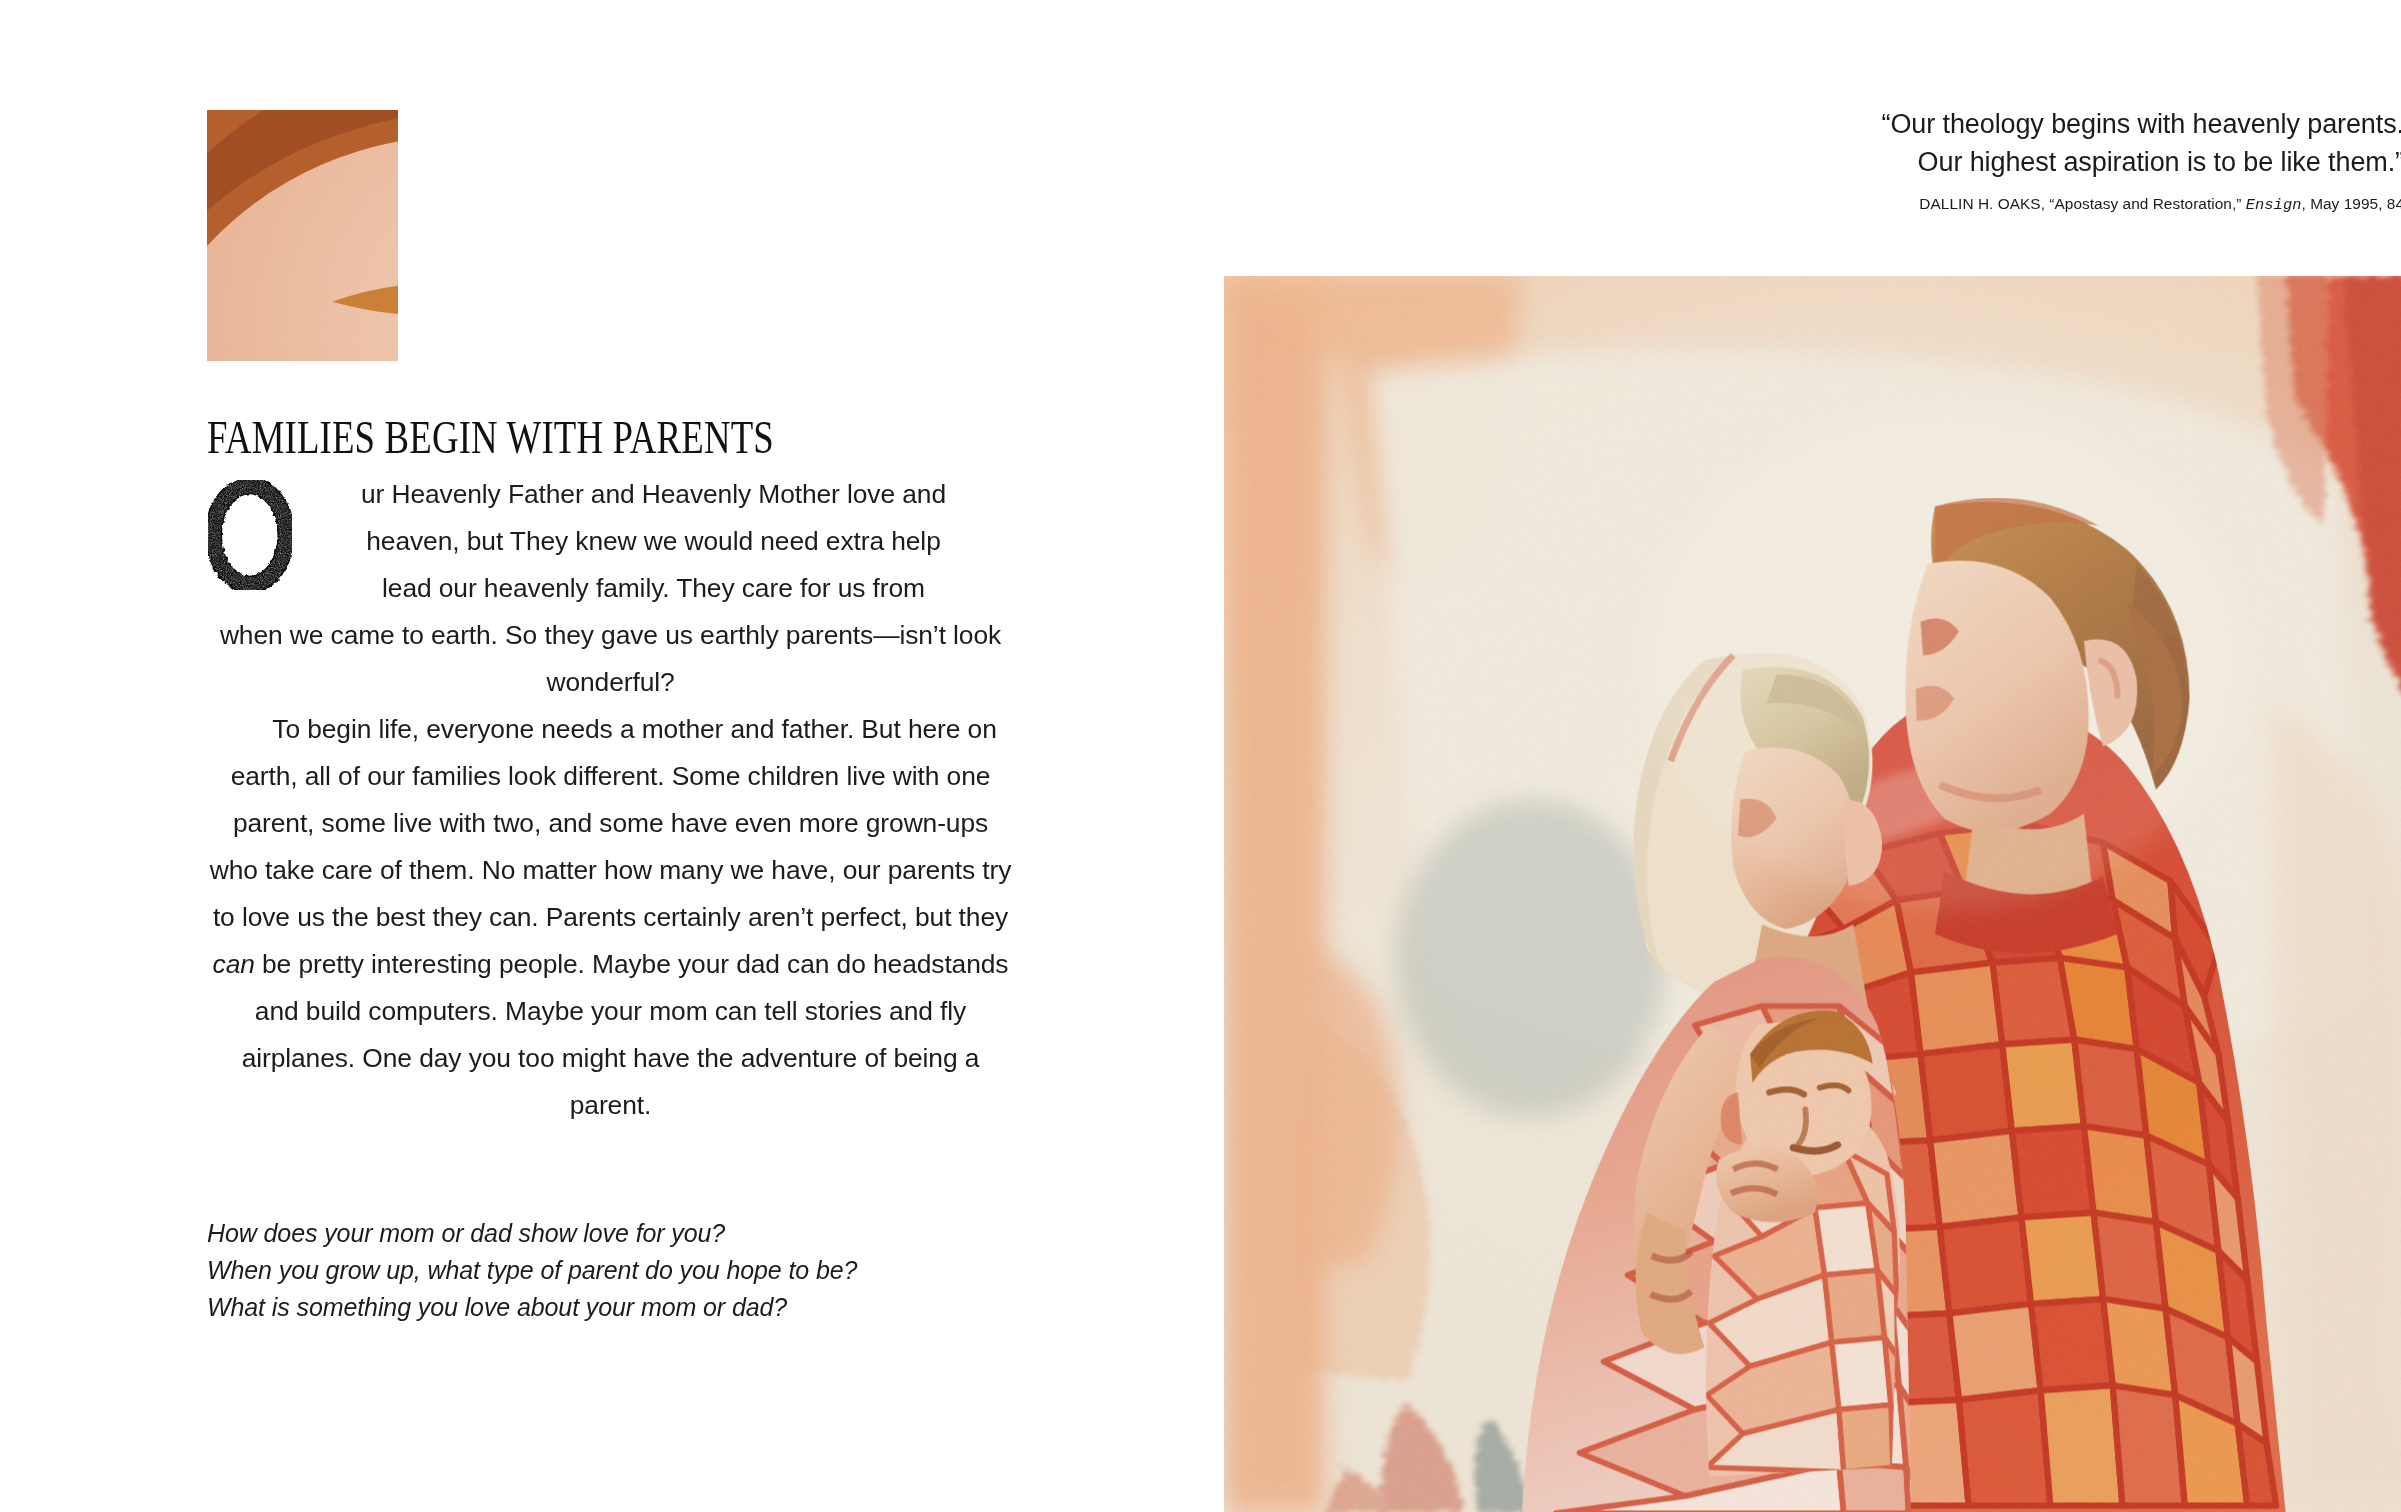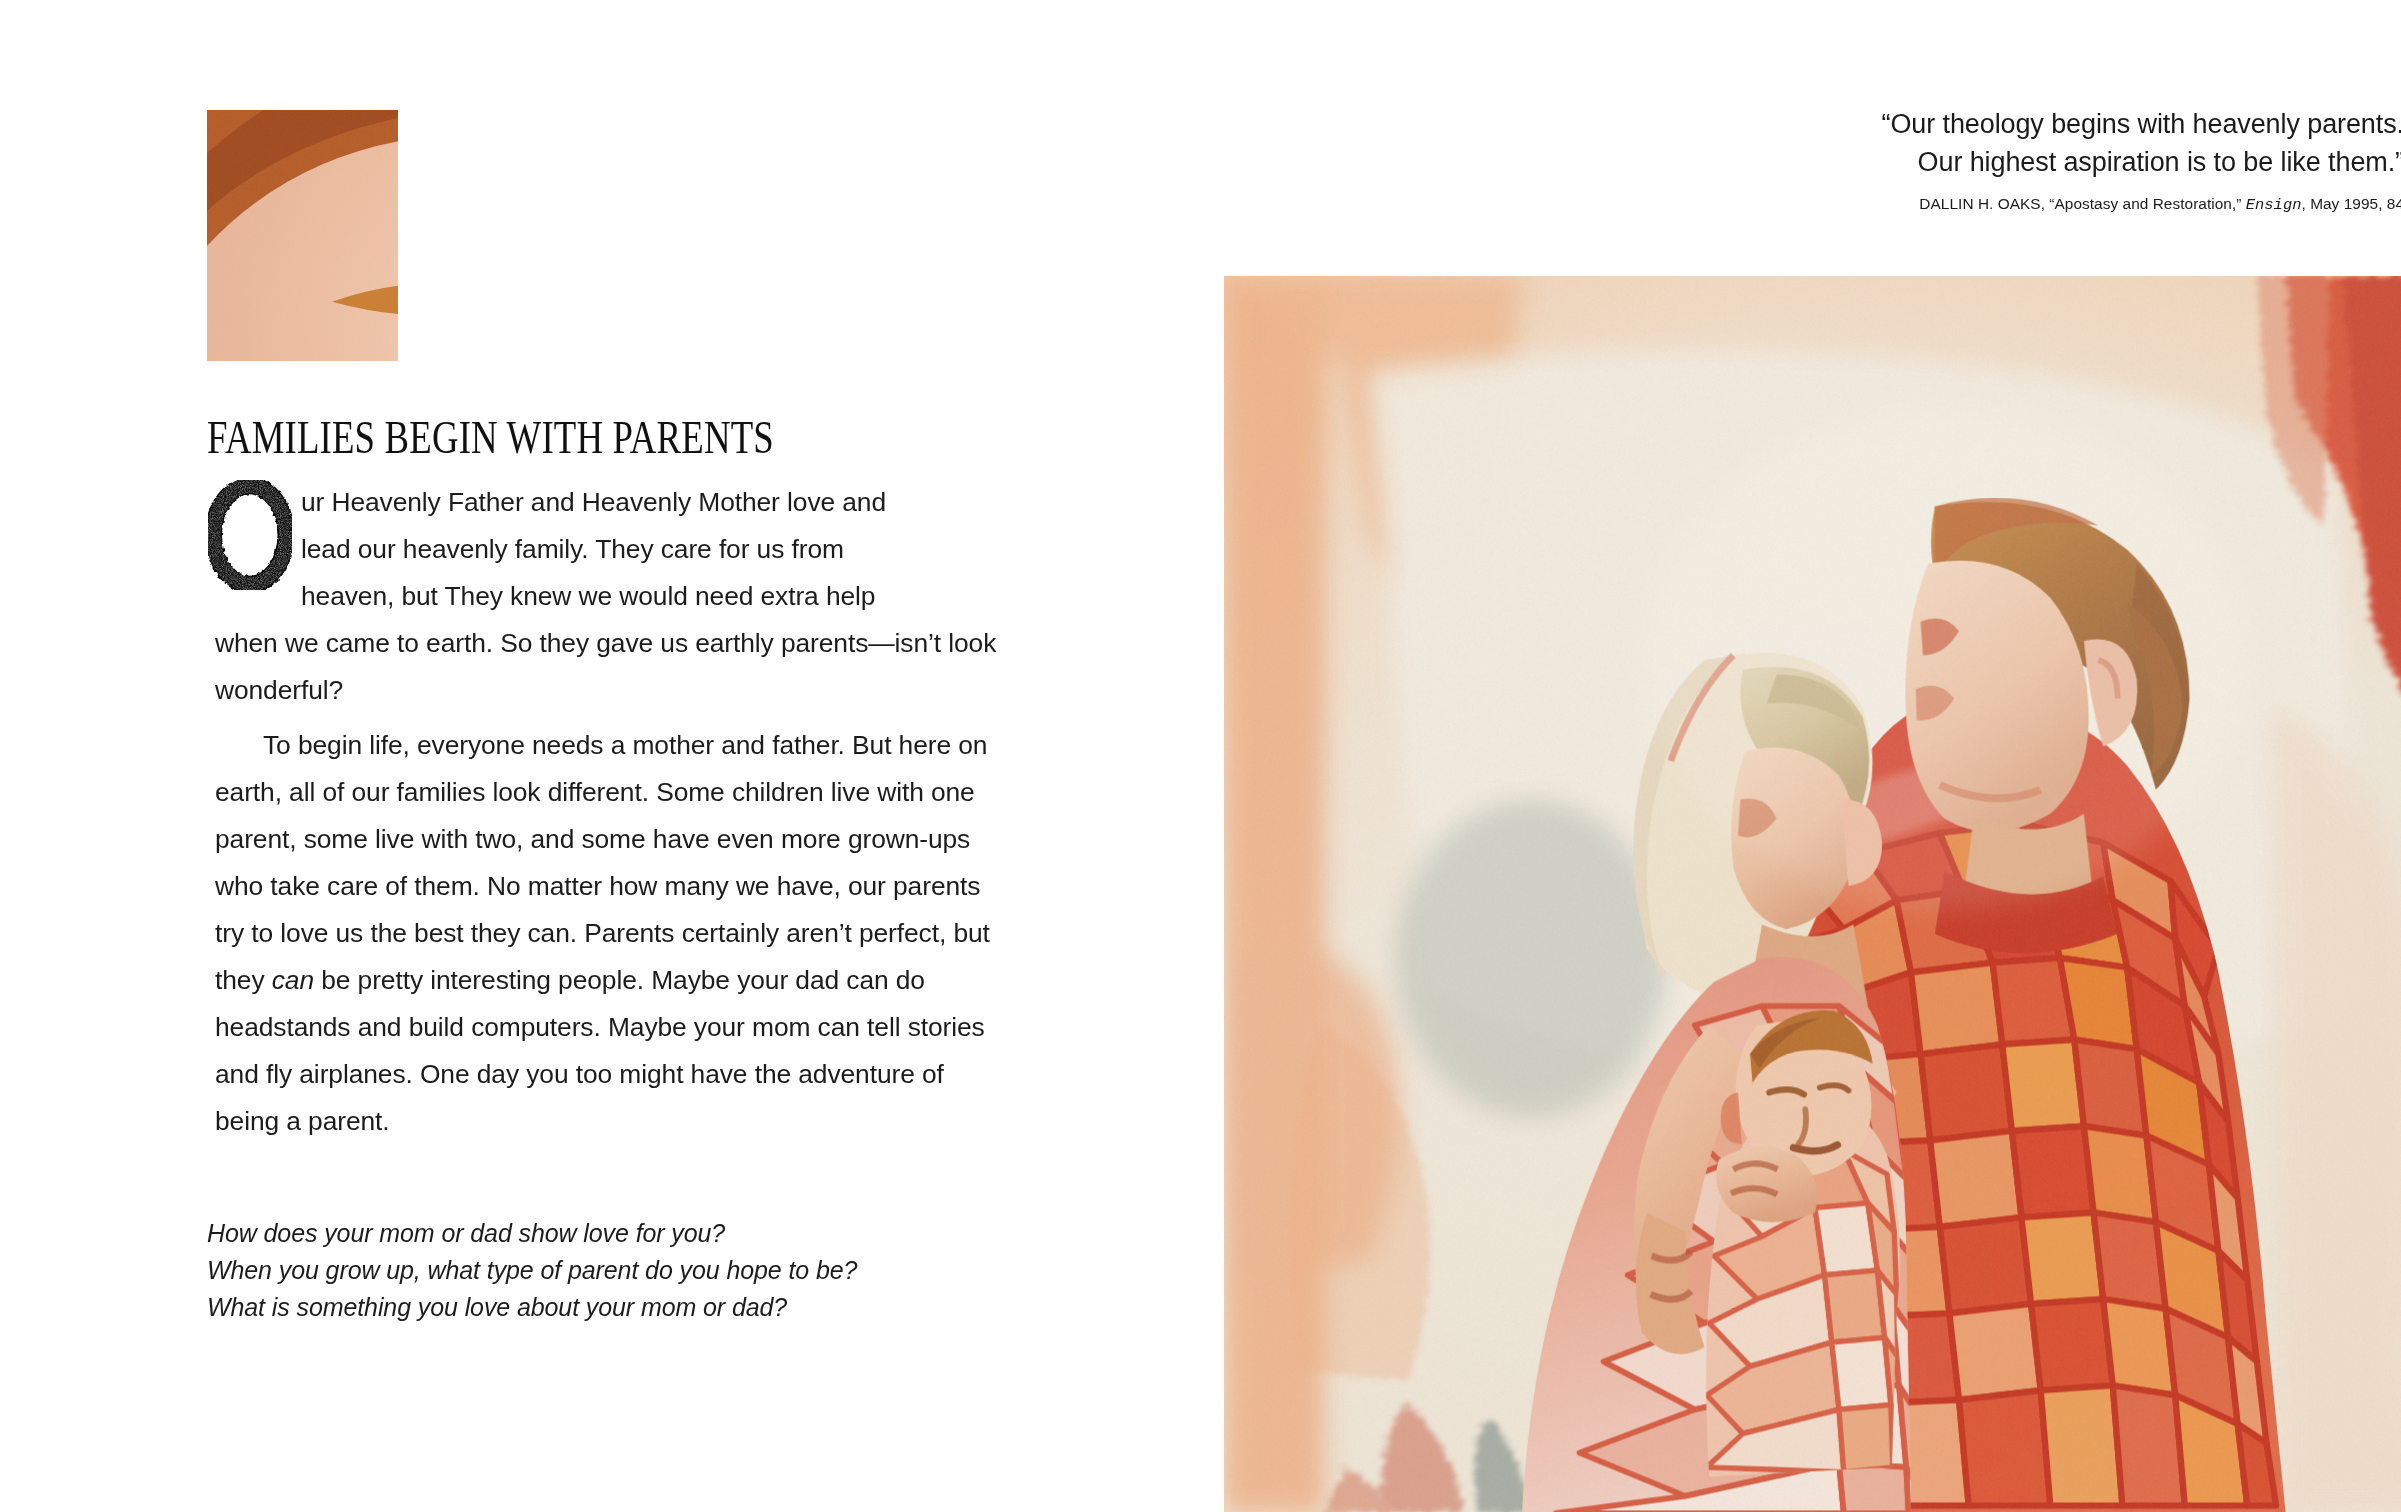--- a/index.html
+++ b/index.html
@@ -62,22 +62,22 @@
   }
 
   #dropcap {
     position: absolute;
     left: 1px; top: 8.6px;
     width: 84px; height: 110px;
     pointer-events: none;
   }
 
   .para {
-    margin: 8px;
-    text-align: left;
+    margin: 0;
+    text-align: center;
   }
   .para.first {
     text-indent: 0;
   }
   .para.indent {
     text-indent: 48px;
   }
   .lead-wrap {
     display: block;
   }
@@ -217,22 +217,22 @@
         <ellipse cx="87" cy="115" rx="74" ry="101" fill="none" stroke="#0b0b0b" stroke-width="30"></ellipse>
       </g>
       <g filter="url(#speck)" opacity="0.7">
         <ellipse cx="87" cy="115" rx="76" ry="103" fill="none" stroke="#ffffff" stroke-width="30"></ellipse>
       </g>
     </svg>
 
     <p class="para first">
       <span class="lead-wrap">
         <span class="lead-line">ur Heavenly Father and Heavenly Mother love and</span>
+        <span class="lead-line l3">heaven, but They knew we would need extra help</span>
         <span class="lead-line">lead our heavenly family. They care for us from</span>
-        <span class="lead-line l3">heaven, but They knew we would need extra help</span>
       </span>
       <span class="lead-rest">when we came to earth. So they gave us earthly parents—isn’t look wonderful?</span>
     </p>
 
     <p class="para indent"><span>To begin life, everyone needs a mother and father. But here on earth, all of our families look different. Some children live with one parent, some live with two, and some have even more grown-ups who take care of them. No matter how many we have, our parents try to love us the best they can. Parents certainly aren’t perfect, but they </span><em>can</em><span> be pretty interesting people. Maybe your dad can do headstands and build computers. Maybe your mom can tell stories and fly airplanes. One day you too might have the adventure of being a parent.</span></p>
   </div>
 
   <div id="questions">
     <div>How does your mom or dad show love for you?</div>
     <div>When you grow up, what type of parent do you hope to be?</div>

